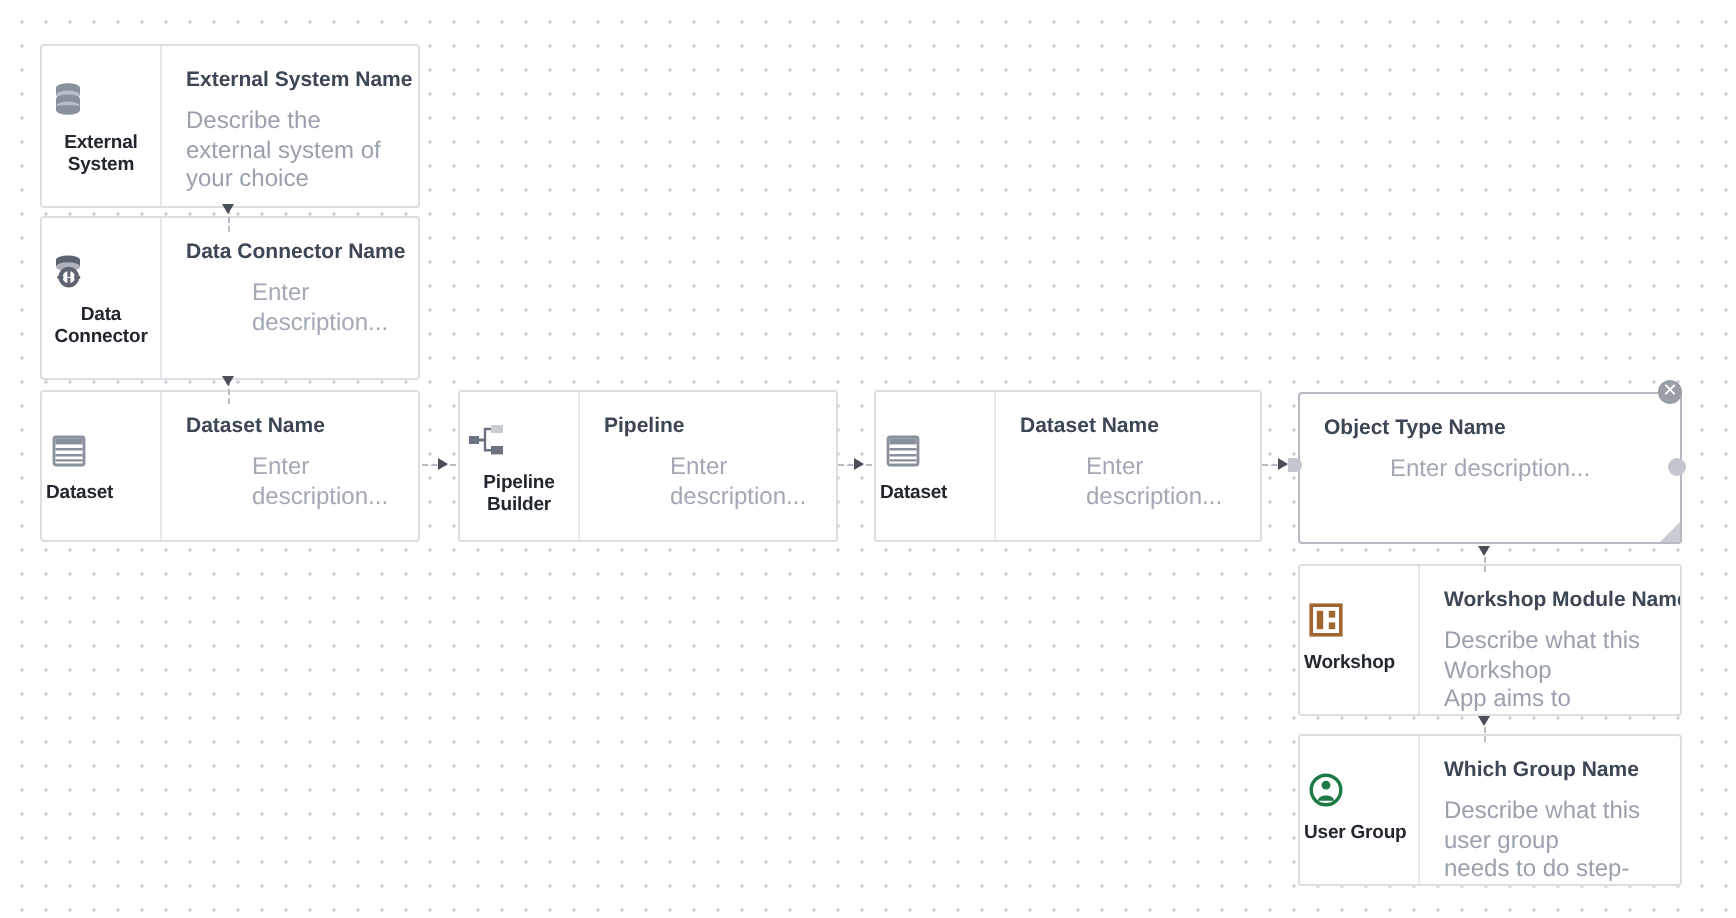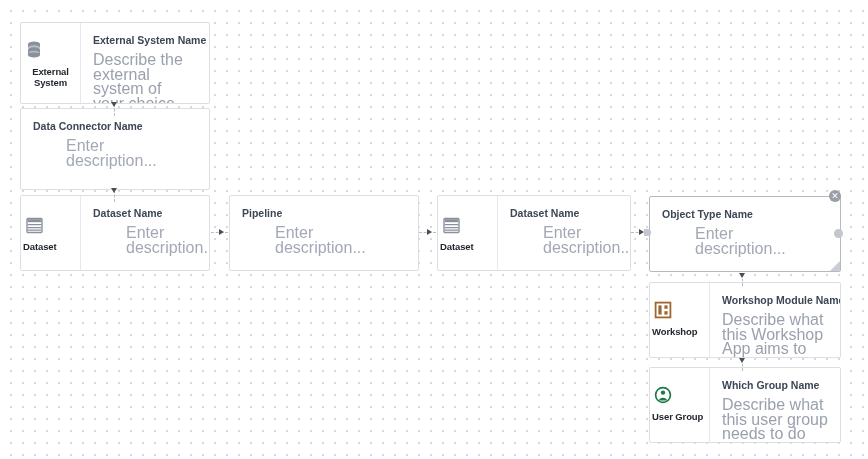--- a/index.html
+++ b/index.html
@@ -63,21 +63,21 @@
   }
   .card-title {
     font-size: 10.5px;
     font-weight: bold;
     color: #3c4654;
     line-height: 14px;
     margin-bottom: 6px;
     white-space: nowrap;
   }
   .card-desc {
-    font-size: 16px;
+    font-size: 12px;
     color: #9aa1ad;
     line-height: 14.5px;
   }
   .card-desc.placeholder { color: #a2a8b4; margin-left: 33px; }
   .card-desc .line { display: block; }
   .card-desc .line.clipped { opacity: 0.55; }
 
   
   .close-btn {
     position: absolute;
@@ -187,20 +187,36 @@
     <div class="card-body">
       <div class="card-title">External System Name</div>
       <div class="card-desc">
         <span class="line">Describe the external system of</span>
         <span class="line">your choice</span>
       </div>
     </div>
   </div>
 
   <div class="card" style="left:20px; top:108px; width:190px; height:82px;">
+    <div class="card-icon-col">
+      <span class="icon-glyph">
+        <svg width="18" height="20" viewBox="0 0 18 20" aria-hidden="true">
+          <ellipse cx="9" cy="4" rx="6" ry="2.3" fill="#5c6470"></ellipse>
+          <rect x="3" y="4" width="12" height="3.4" fill="#5c6470"></rect>
+          <ellipse cx="9" cy="7.4" rx="6" ry="2.3" fill="#aeb3bb"></ellipse>
+          <circle cx="9.4" cy="12.6" r="5.2" fill="#5c6470"></circle>
+          <circle cx="9.4" cy="12.6" r="3.1" fill="#ffffff"></circle>
+          <rect x="8.7" y="9.4" width="1.5" height="3" fill="#5c6470"></rect>
+          <rect x="12.1" y="11.9" width="3" height="1.5" fill="#5c6470"></rect>
+          <rect x="8.7" y="12.9" width="1.5" height="3" fill="#5c6470"></rect>
+          <rect x="3.7" y="11.9" width="3" height="1.5" fill="#5c6470"></rect>
+        </svg>
+      </span>
+      <span class="icon-label">Data Connector</span>
+    </div>
     <div class="card-body">
       <div class="card-title">Data Connector Name</div>
       <div class="card-desc placeholder">
         <span class="line">Enter description...</span>
       </div>
     </div>
   </div>
 
   <div class="card" style="left:20px; top:195px; width:190px; height:76px;">
     <div class="card-icon-col">
@@ -217,20 +233,32 @@
     </div>
     <div class="card-body">
       <div class="card-title">Dataset Name</div>
       <div class="card-desc placeholder">
         <span class="line">Enter description...</span>
       </div>
     </div>
   </div>
 
   <div class="card" style="left:229px; top:195px; width:190px; height:76px;">
+    <div class="card-icon-col">
+      <span class="icon-glyph">
+        <svg width="20" height="18" viewBox="0 0 20 18" aria-hidden="true">
+          <rect x="1.5" y="7" width="5" height="4" fill="#6b7380"></rect>
+          <rect x="12.5" y="1.5" width="6" height="4" fill="#c7ccd3"></rect>
+          <rect x="12.5" y="12" width="6" height="4.2" fill="#6b7380"></rect>
+          <path d="M6.5 9 L9.5 9 L9.5 3.5 L12.5 3.5" fill="none" stroke="#6b7380" stroke-width="1.2"></path>
+          <path d="M6.5 9 L9.5 9 L9.5 14.1 L12.5 14.1" fill="none" stroke="#6b7380" stroke-width="1.2"></path>
+        </svg>
+      </span>
+      <span class="icon-label">Pipeline Builder</span>
+    </div>
     <div class="card-body">
       <div class="card-title">Pipeline</div>
       <div class="card-desc placeholder">
         <span class="line">Enter description...</span>
       </div>
     </div>
   </div>
 
   <div class="card" style="left:437px; top:195px; width:194px; height:76px;">
     <div class="card-icon-col">

